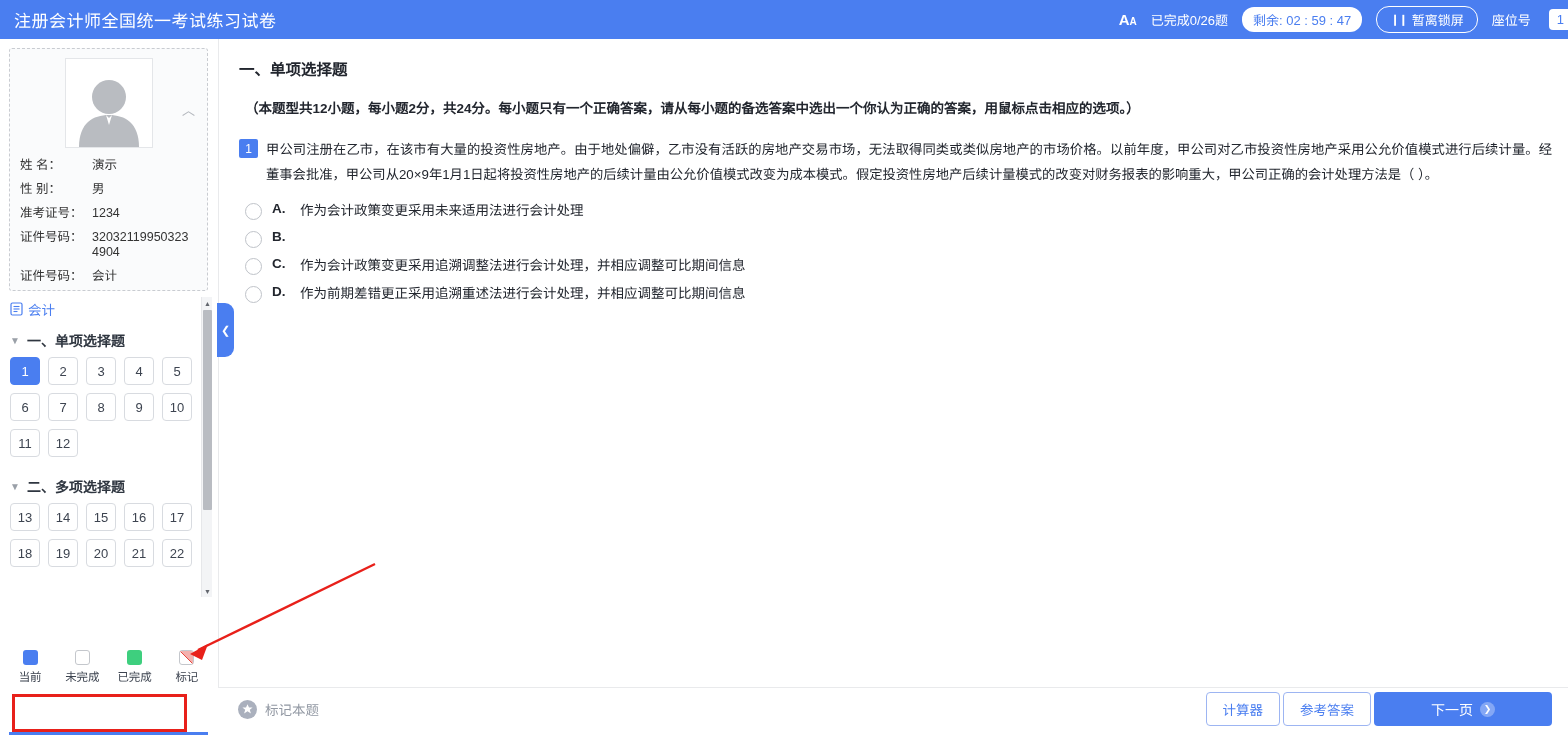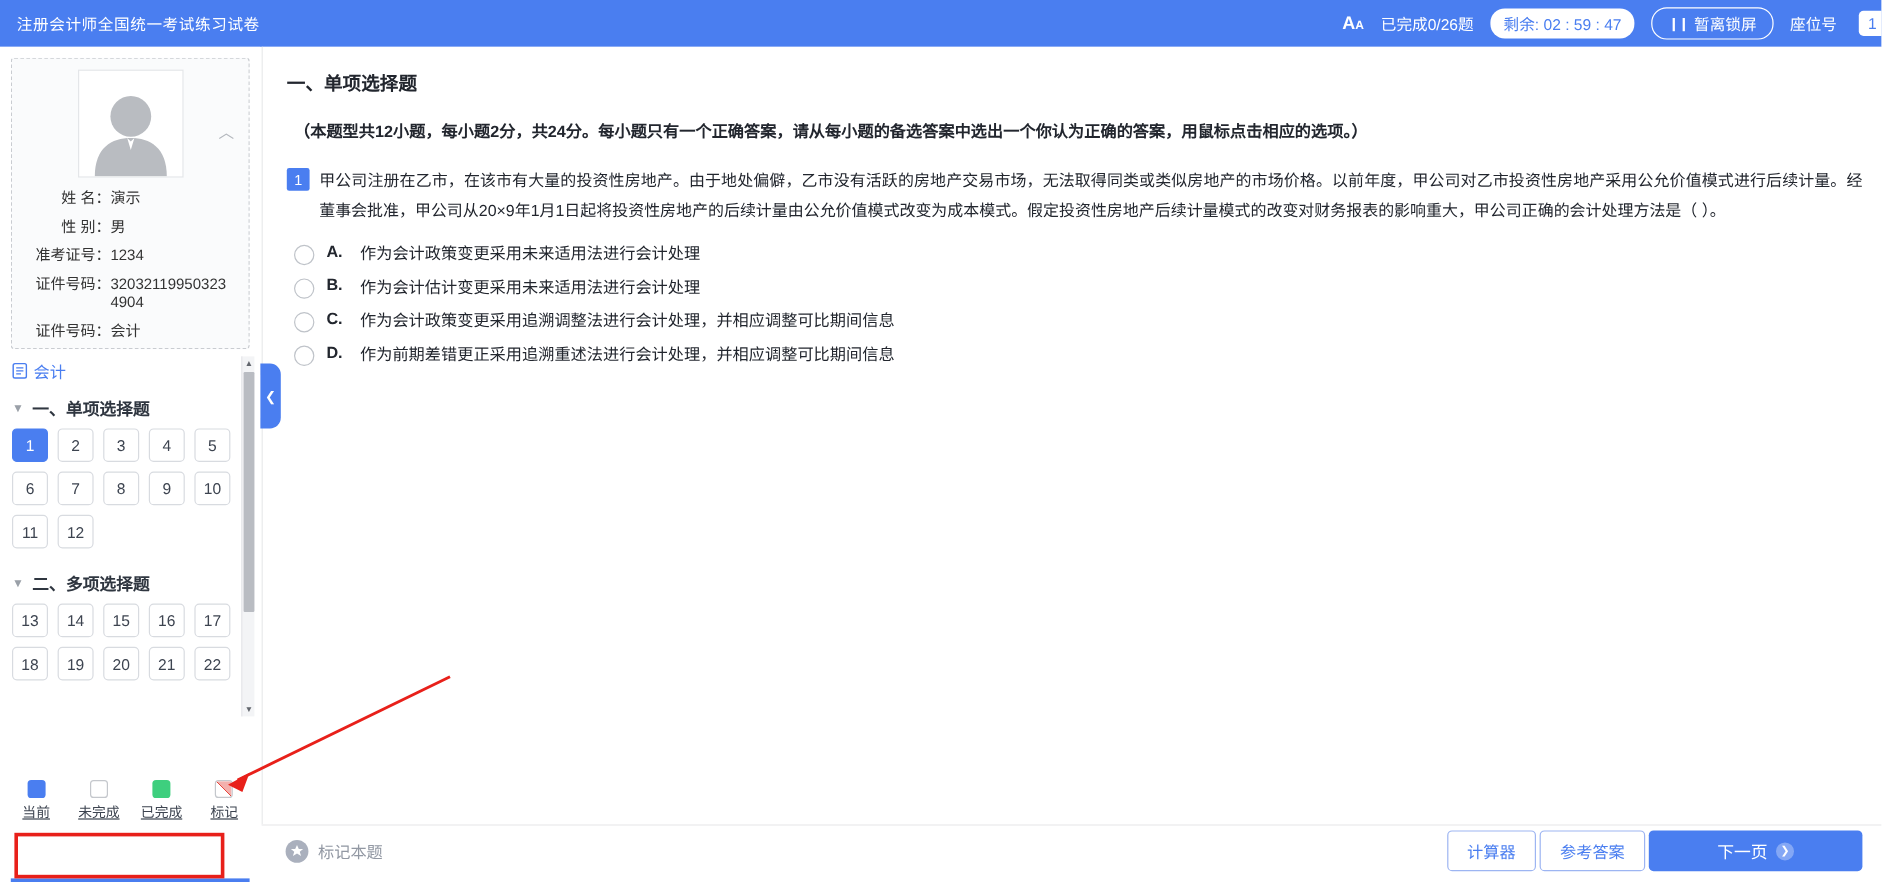--- a/index.html
+++ b/index.html
@@ -9,21 +9,21 @@
     background: #ffffff; overflow: hidden;
   }
   body { position: relative; }
 
   
   .header {
     position: absolute; top: 0; left: 0; width: 1568px; height: 39px;
     background: #4a7ef0; display: flex; align-items: center;
     padding: 0 0 0 14px;
   }
-  .header-title { color: #ffffff; font-size: 13px; letter-spacing: .5px; white-space: nowrap; }
+  .header-title { color: #ffffff; font-size: 17px; letter-spacing: .5px; white-space: nowrap; }
   .header-right { margin-left: auto; display: flex; align-items: center; gap: 14px; padding-right: 0; }
   .aa-icon {
     color: #ffffff; font-weight: bold; font-size: 15px; line-height: 1;
     display: inline-flex; align-items: baseline; cursor: pointer;
   }
   .aa-icon .small { font-size: 10px; }
   .done-count { color: #ffffff; font-size: 13px; white-space: nowrap; }
   .timer-pill {
     background: #ffffff; color: #4a7ef0; font-size: 13px;
     border-radius: 12px; padding: 3px 11px; white-space: nowrap;
@@ -54,21 +54,21 @@
   .avatar {
     width: 88px; height: 90px; background: #ffffff; border: 1px solid #e4e6e9;
     display: flex; align-items: flex-end; justify-content: center; overflow: hidden;
   }
   .avatar svg { display: block; }
   .collapse-caret {
     position: absolute; right: 2px; top: 42px; color: #b3b7bd; font-size: 13px; cursor: pointer;
   }
   .info-list { margin-top: 10px; }
   .info-row { display: flex; font-size: 12.5px; color: #333; margin-bottom: 9px; line-height: 15px; }
-  .info-label { width: 72px; flex: none; color: #333; text-align: right; }
+  .info-label { width: 72px; flex: none; color: #333; }
   .info-val { color: #333; word-break: break-all; }
 
   
   .nav-area { position: relative; margin-top: 6px; height: 300px; }
   .subject-line {
     display: flex; align-items: center; gap: 5px; color: #4a7ef0;
     font-size: 13.5px; padding: 2px 0 4px 10px;
   }
   .scroll-box {
     height: 278px; overflow: hidden; padding-left: 10px; position: relative;
@@ -128,21 +128,21 @@
     background: #ffffff; border: 1px solid #c4c7cc; position: relative; overflow: hidden;
   }
   .sw-marked::after {
     content: ""; position: absolute; inset: 0;
     background: linear-gradient(45deg, transparent 0 48%, #e8453c 48% 52%, transparent 52% 100%);
   }
   .sw-marked::before {
     content: ""; position: absolute; left: 0; top: 0; width: 100%; height: 100%;
     background: linear-gradient(to bottom left, #f3b0ad 0 50%, transparent 50%);
   }
-  .legend-text { font-size: 11.5px; color: #3d4450; text-decoration: underline; }
+  .legend-text { font-size: 11.5px; color: #3d4450; }
 
   
   .submit-wrap { position: absolute; left: 0; top: 693px; width: 217px; }
   .submit-btn {
     margin: 0 9px; height: 34px; background: #4a7ef0; color: #ffffff;
     font-size: 15px; display: flex; align-items: center; justify-content: center;
     cursor: pointer;
   }
   .submit-highlight {
     position: absolute; left: 12px; top: 694px; width: 175px; height: 38px;
@@ -367,21 +367,20 @@
 
   <div class="options">
     <div class="option-row">
       <span class="radio"></span>
       <span class="opt-letter">A.</span>
       <span class="opt-text">作为会计政策变更采用未来适用法进行会计处理</span>
     </div>
     <div class="option-row">
       <span class="radio"></span>
       <span class="opt-letter">B.</span>
-      <span class="opt-text">作为会计估计变更采用未来适用法进行会计处理</span>
     </div>
     <div class="option-row">
       <span class="radio"></span>
       <span class="opt-letter">C.</span>
       <span class="opt-text">作为会计政策变更采用追溯调整法进行会计处理，并相应调整可比期间信息</span>
     </div>
     <div class="option-row">
       <span class="radio"></span>
       <span class="opt-letter">D.</span>
       <span class="opt-text">作为前期差错更正采用追溯重述法进行会计处理，并相应调整可比期间信息</span>

